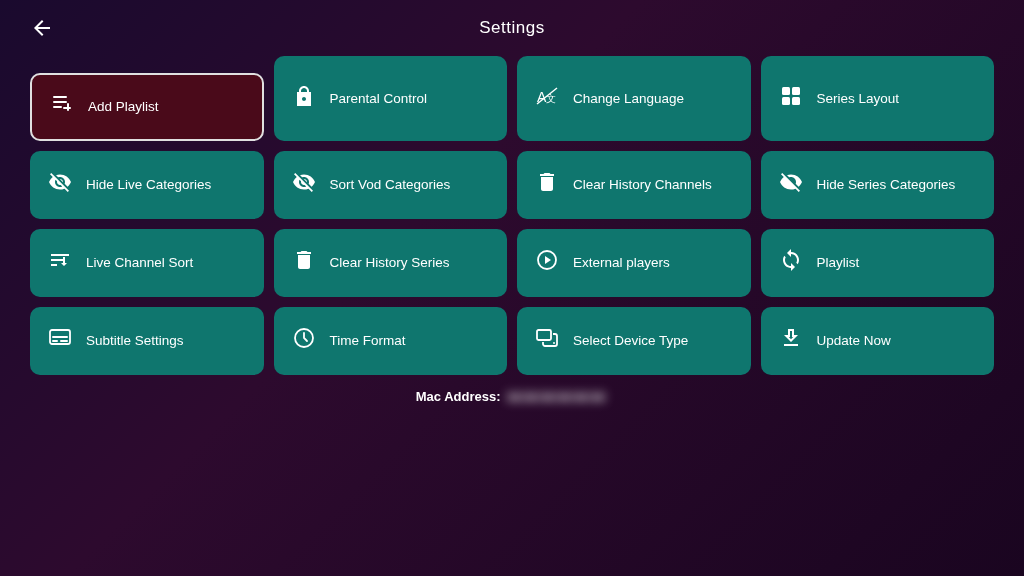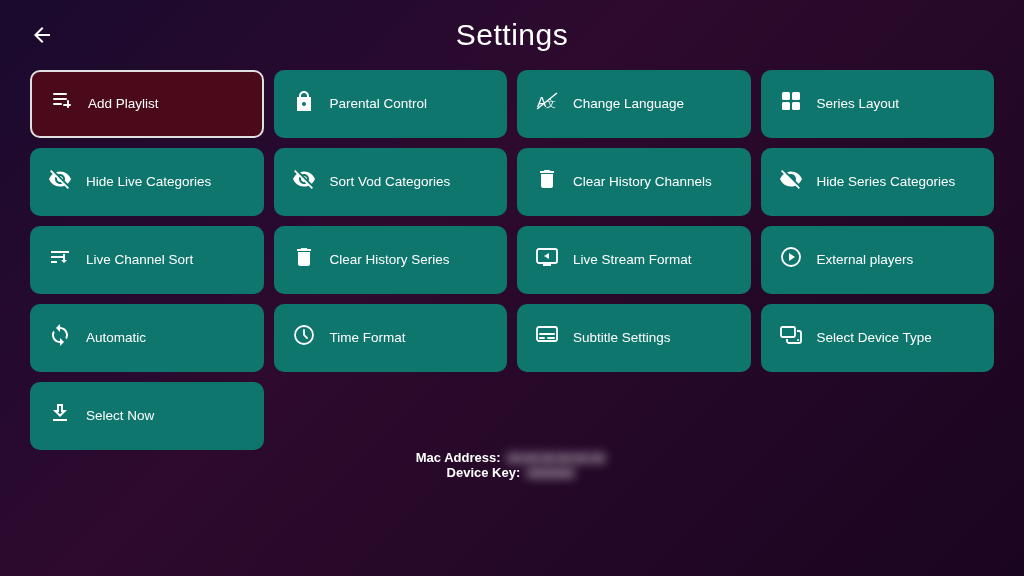--- a/index.html
+++ b/index.html
@@ -25,21 +25,21 @@
       cursor: pointer;
       font-size: 22px;
       color: #fff;
       background: none;
       border: none;
       display: flex;
       align-items: center;
       justify-content: center;
     }
     .page-title {
-      font-size: 30px;
+      font-size: 17px;
       font-weight: 400;
       letter-spacing: 0.5px;
     }
     .grid {
       display: grid;
       grid-template-columns: repeat(4, 1fr);
       gap: 10px;
       padding: 0 30px;
     }
     .grid-item {
@@ -49,34 +49,36 @@
       display: flex;
       align-items: center;
       gap: 12px;
       cursor: pointer;
       transition: background 0.2s;
       min-height: 68px;
     }
     .grid-item.selected {
       background: #4a0a1a;
       border: 2px solid #e0e0e0;
+      margin-top: 17px;
     }
     .item-icon {
       font-size: 24px;
       min-width: 28px;
       text-align: center;
       flex-shrink: 0;
     }
     .item-label {
       font-size: 13.5px;
       font-weight: 400;
       line-height: 1.3;
     }
     .footer {
       text-align: center;
+      margin-top: 14px;
       font-size: 13px;
     }
     .footer .mac-label { font-weight: 700; }
     .footer .blurred {
       display: inline-block;
       filter: blur(5px);
       background: rgba(255,255,255,0.1);
       border-radius: 4px;
       padding: 0 4px;
     }
@@ -163,73 +165,61 @@
     <div class="grid-item">
       <span class="item-icon"><svg viewBox="0 0 24 24" fill="white" width="24" height="24">
           <path d="M6 19c0 1.1.9 2 2 2h8c1.1 0 2-.9 2-2V7H6v12zM19 4h-3.5l-1-1h-5l-1 1H5v2h14V4z"></path>
           <rect x="9" y="9" width="2" height="8" rx="1" fill="white"></rect>
           <rect x="13" y="9" width="2" height="8" rx="1" fill="white"></rect>
         </svg></span>
       <span class="item-label">Clear History Series</span>
     </div>
     <div class="grid-item">
       <span class="item-icon"><svg viewBox="0 0 24 24" fill="white" width="24" height="24">
-          <rect x="2" y="4" width="20" height="14" rx="2" fill="none" stroke="white" stroke-width="1.8"></rect>
-          <path d="M8 20h8M12 18v2" stroke="white" stroke-width="1.8"></path>
-          <path d="M9 11l5-3v6z" fill="white"></path>
-        </svg></span>
-      <span class="item-label">Live Stream Format</span>
-    </div>
-    <div class="grid-item">
-      <span class="item-icon"><svg viewBox="0 0 24 24" fill="white" width="24" height="24">
           <circle cx="12" cy="12" r="9" fill="none" stroke="white" stroke-width="1.8"></circle>
           <polygon points="10,8 16,12 10,16" fill="white"></polygon>
         </svg></span>
       <span class="item-label">External players</span>
     </div>
     <div class="grid-item">
       <span class="item-icon"><svg viewBox="0 0 24 24" fill="white" width="24" height="24">
           <path d="M12 4V1L8 5l4 4V6c3.31 0 6 2.69 6 6 0 1.01-.25 1.97-.7 2.8l1.46 1.46A7.93 7.93 0 0 0 20 12c0-4.42-3.58-8-8-8zm0 14c-3.31 0-6-2.69-6-6 0-1.01.25-1.97.7-2.8L5.24 7.74A7.93 7.93 0 0 0 4 12c0 4.42 3.58 8 8 8v3l4-4-4-4v3z"></path>
         </svg></span>
-      <span class="item-label">Automatic</span>
-    </div>
-    <div class="grid-item">
-      <span class="item-icon"><svg viewBox="0 0 24 24" fill="white" width="24" height="24">
-          <circle cx="12" cy="12" r="9" fill="none" stroke="white" stroke-width="1.8"></circle>
-          <path d="M12 7v5l3 3" stroke="white" stroke-width="1.8" fill="none" stroke-linecap="round"></path>
-        </svg></span>
-      <span class="item-label">Time Format</span>
+      <span class="item-label">Playlist</span>
     </div>
     <div class="grid-item">
       <span class="item-icon"><svg viewBox="0 0 24 24" fill="white" width="24" height="24">
           <rect x="2" y="4" width="20" height="14" rx="2" fill="none" stroke="white" stroke-width="1.8"></rect>
           <rect x="4" y="14" width="6" height="2" rx="1" fill="white"></rect>
           <rect x="12" y="14" width="8" height="2" rx="1" fill="white"></rect>
           <rect x="4" y="10" width="16" height="2" rx="1" fill="white"></rect>
         </svg></span>
       <span class="item-label">Subtitle Settings</span>
     </div>
     <div class="grid-item">
       <span class="item-icon"><svg viewBox="0 0 24 24" fill="white" width="24" height="24">
+          <circle cx="12" cy="12" r="9" fill="none" stroke="white" stroke-width="1.8"></circle>
+          <path d="M12 7v5l3 3" stroke="white" stroke-width="1.8" fill="none" stroke-linecap="round"></path>
+        </svg></span>
+      <span class="item-label">Time Format</span>
+    </div>
+    <div class="grid-item">
+      <span class="item-icon"><svg viewBox="0 0 24 24" fill="white" width="24" height="24">
           <rect x="2" y="4" width="14" height="10" rx="1.5" fill="none" stroke="white" stroke-width="1.8"></rect>
           <path d="M18 8h2a2 2 0 0 1 2 2v8a2 2 0 0 1-2 2H10a2 2 0 0 1-2-2v-2" fill="none" stroke="white" stroke-width="1.8"></path>
           <circle cx="19" cy="17" r="1" fill="white"></circle>
         </svg></span>
       <span class="item-label">Select Device Type</span>
     </div>
     <div class="grid-item">
       <span class="item-icon"><svg viewBox="0 0 24 24" fill="white" width="24" height="24">
           <path d="M19 9h-4V3H9v6H5l7 7 7-7zm-8 2V5h2v6h1.17L12 13.17 9.83 11H11zm-6 7h14v2H5z"></path>
         </svg></span>
-      <span class="item-label">Select Now</span>
+      <span class="item-label">Update Now</span>
     </div>
   </div>
 
 <div class="footer">
   <div>
     <span class="mac-label">Mac Address:</span>
     <span class="blurred">xx:xx:xx:xx:xx:xx</span>
   </div>
-  <div>
-    <span class="mac-label">Device Key:</span>
-    <span class="blurred">xxxxxxx</span>
-  </div>
 </div>
 
 </body></html>

